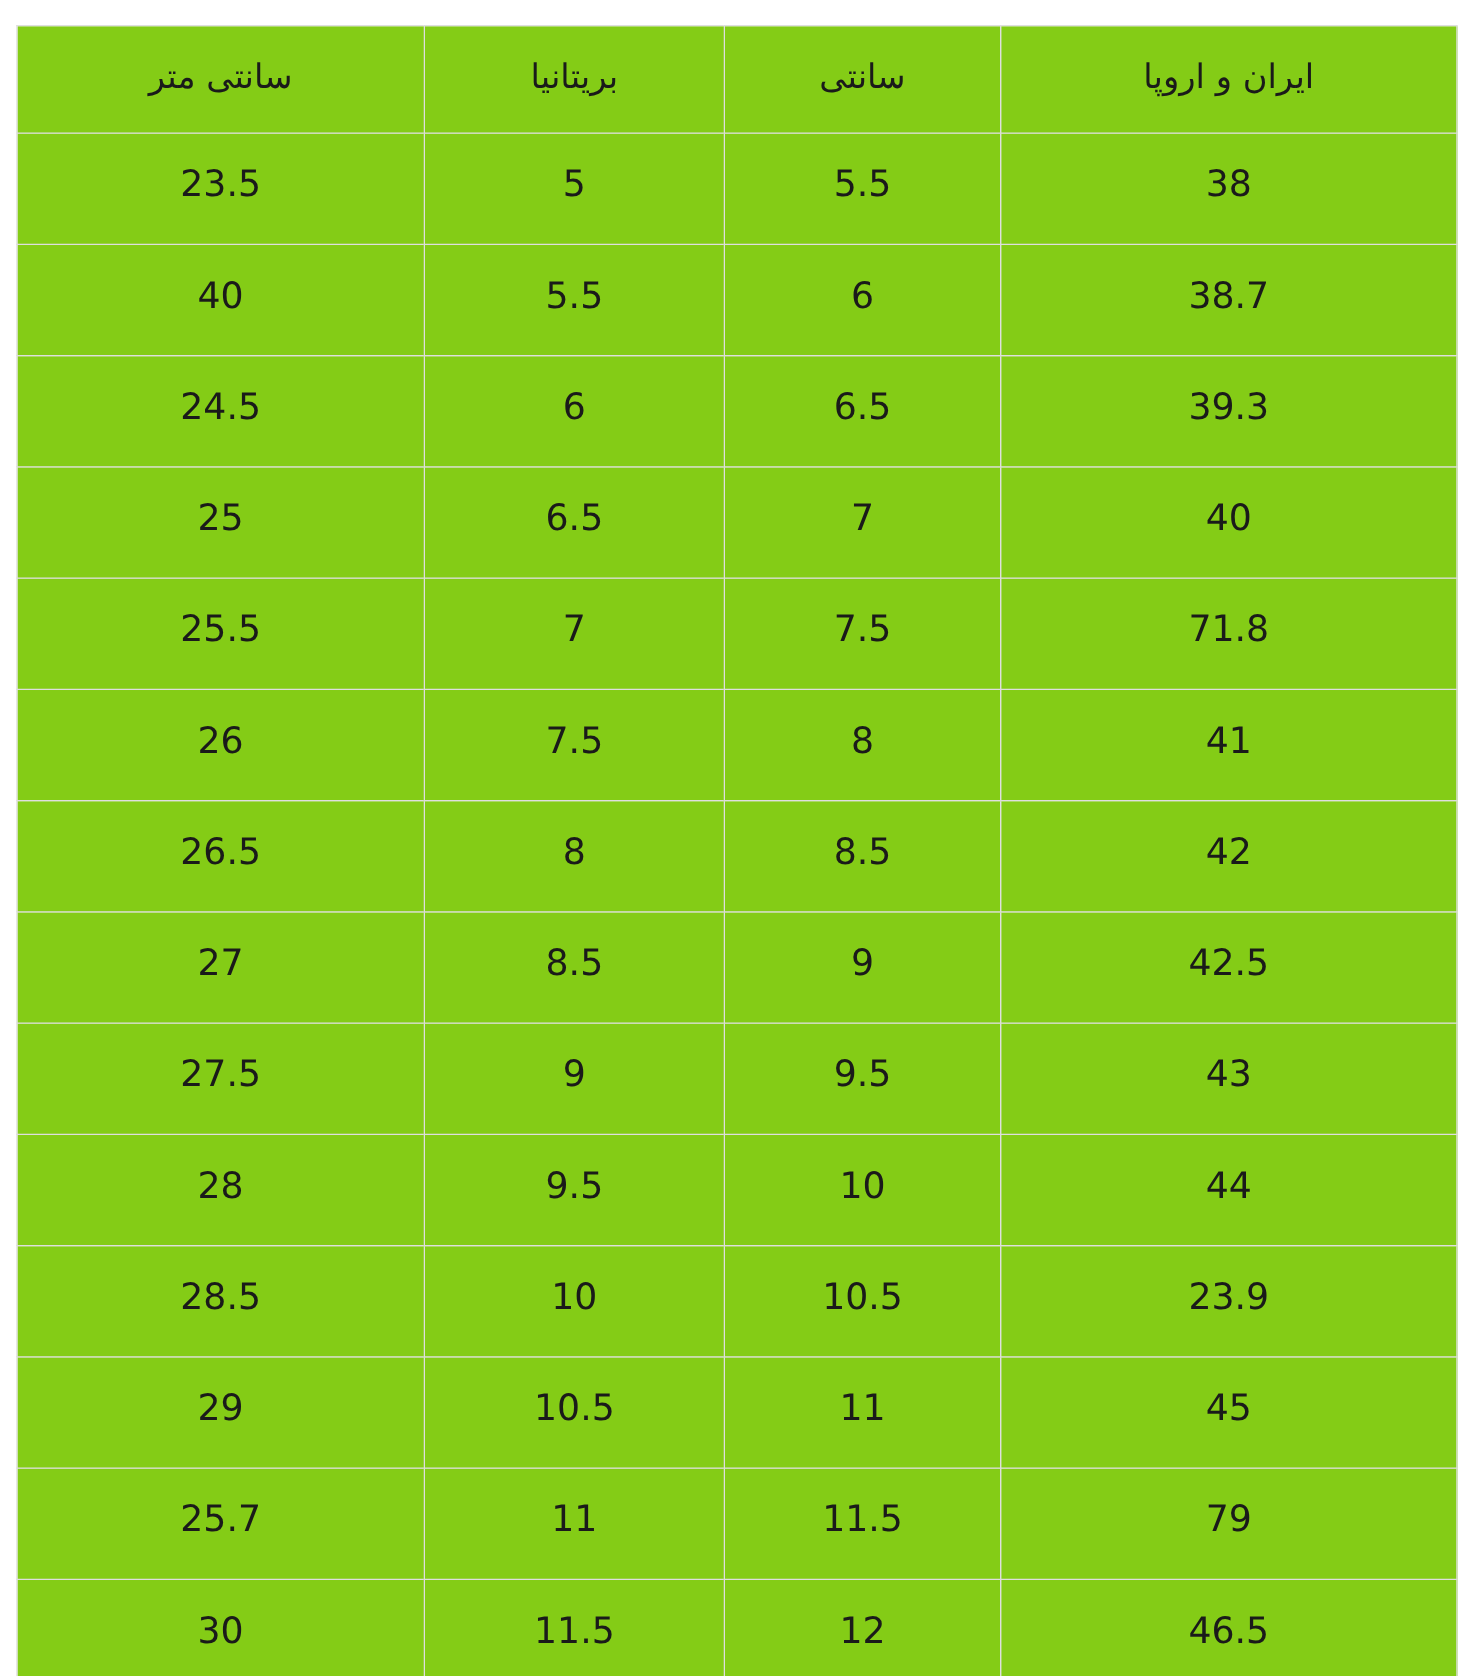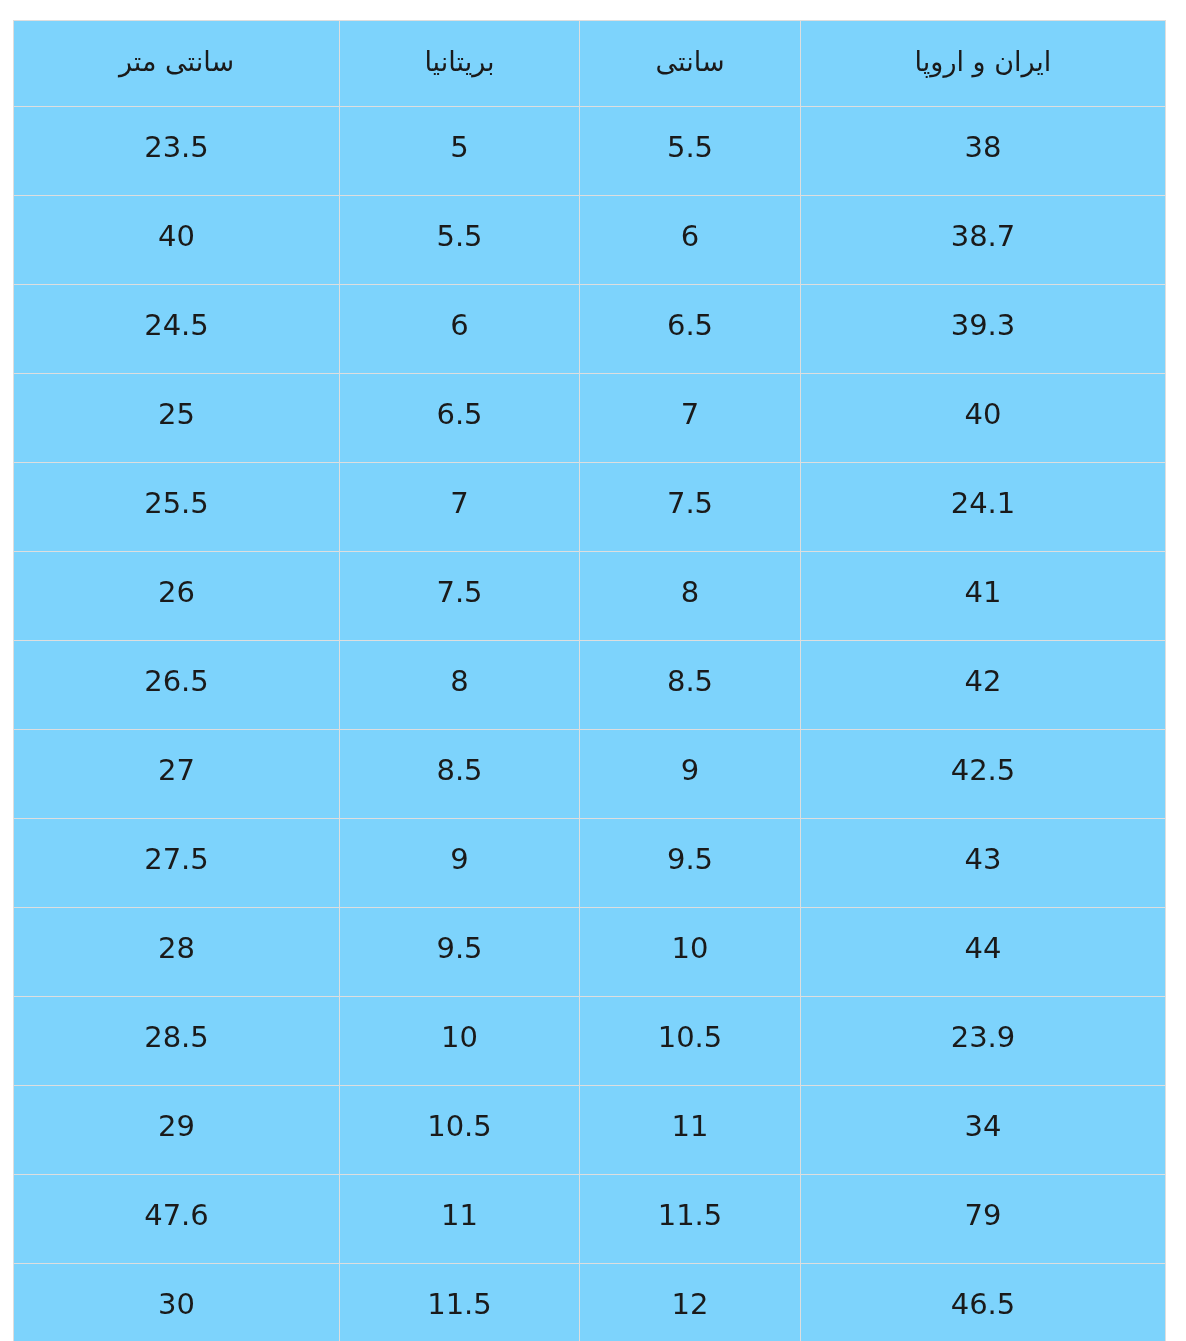--- a/index.html
+++ b/index.html
@@ -36,21 +36,21 @@
   .size-table col.c-us  { width: 221px; }
   .size-table col.c-uk  { width: 240px; }
   .size-table col.c-cm  { width: 326px; }
 
   .size-table th,
   .size-table td {
     border: 1px solid #dedede;
     text-align: center;
     vertical-align: middle;
     padding: 0;
-    background: #7dd3fc;
+    background: #84cc16;
   }
 
   .size-table thead th {
     height: 81px;
     font-weight: 400;
     font-size: 27px;
     line-height: 1.1;
     color: #1a1a1a;
     padding-bottom: 4px;
   }
@@ -103,21 +103,21 @@
         <td>6</td>
         <td>24.5</td>
       </tr>
       <tr>
         <td>40</td>
         <td>7</td>
         <td>6.5</td>
         <td>25</td>
       </tr>
       <tr>
-        <td>24.1</td>
+        <td>71.8</td>
         <td>7.5</td>
         <td>7</td>
         <td>25.5</td>
       </tr>
       <tr>
         <td>41</td>
         <td>8</td>
         <td>7.5</td>
         <td>26</td>
       </tr>
@@ -145,30 +145,30 @@
         <td>9.5</td>
         <td>28</td>
       </tr>
       <tr>
         <td>23.9</td>
         <td>10.5</td>
         <td>10</td>
         <td>28.5</td>
       </tr>
       <tr>
-        <td>34</td>
+        <td>45</td>
         <td>11</td>
         <td>10.5</td>
         <td>29</td>
       </tr>
       <tr>
         <td>79</td>
         <td>11.5</td>
         <td>11</td>
-        <td>47.6</td>
+        <td>25.7</td>
       </tr>
       <tr>
         <td>46.5</td>
         <td>12</td>
         <td>11.5</td>
         <td>30</td>
       </tr>
 
     </tbody>
   </table>

